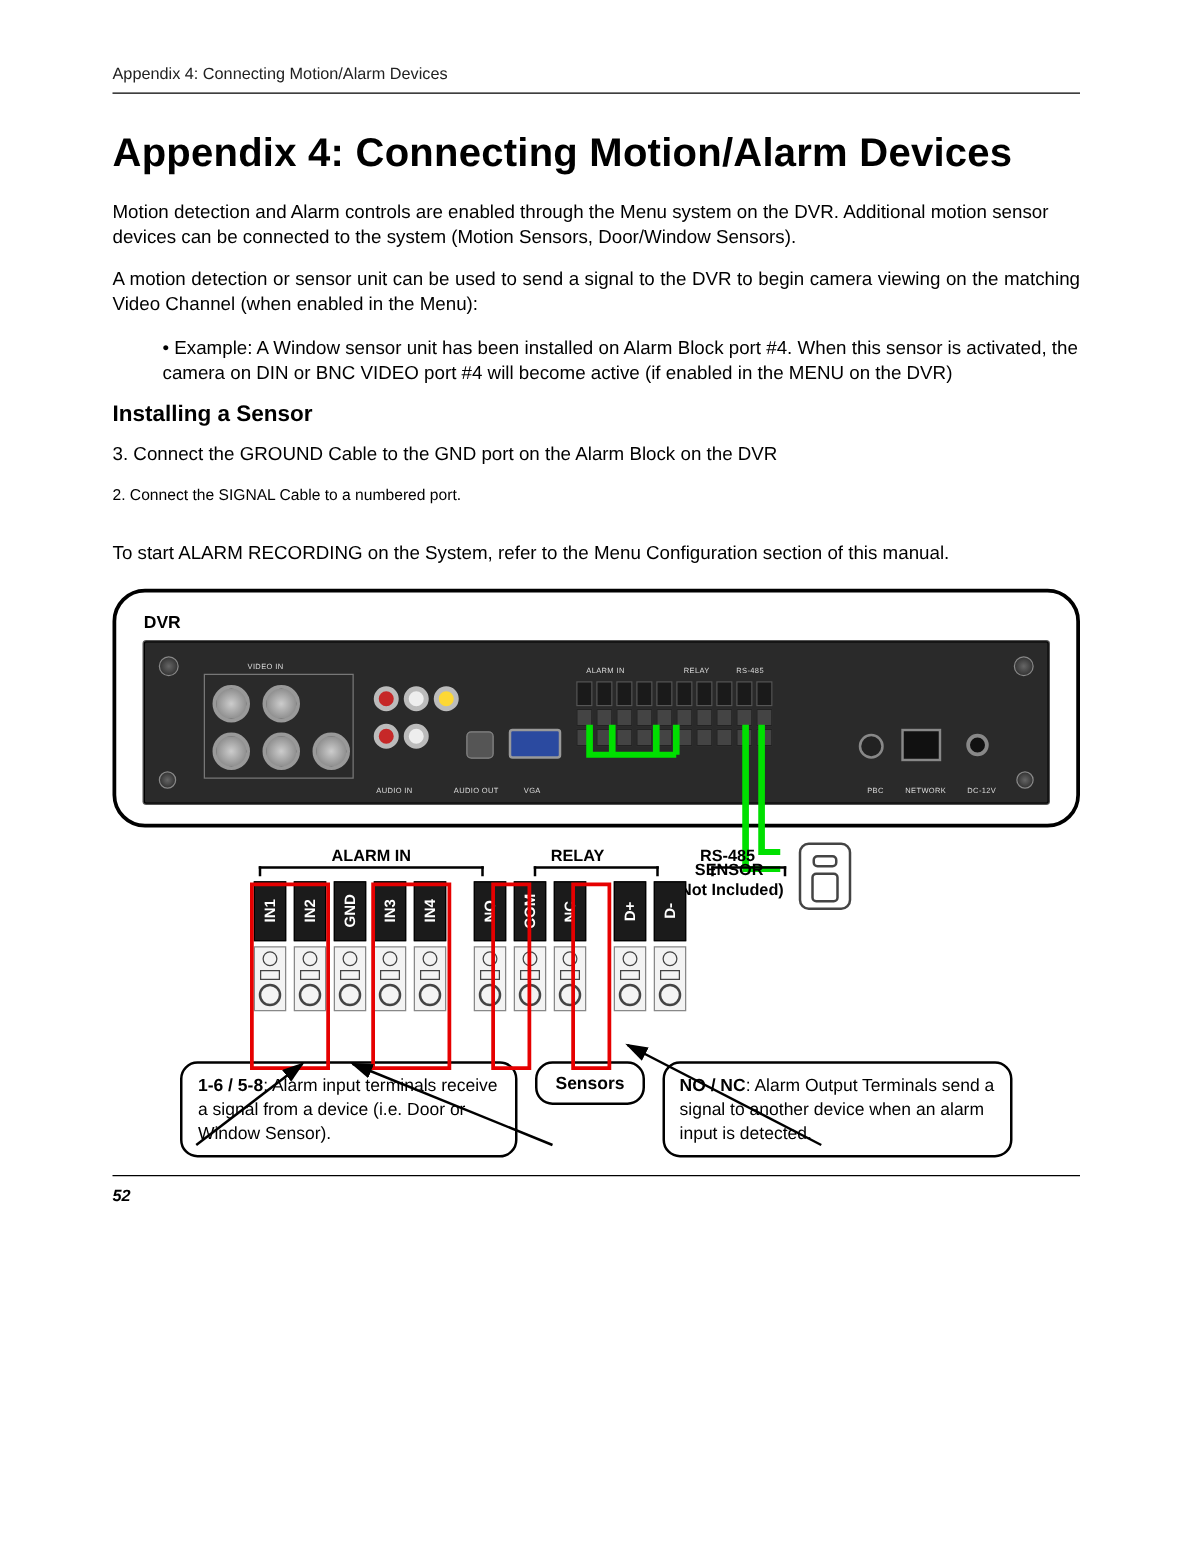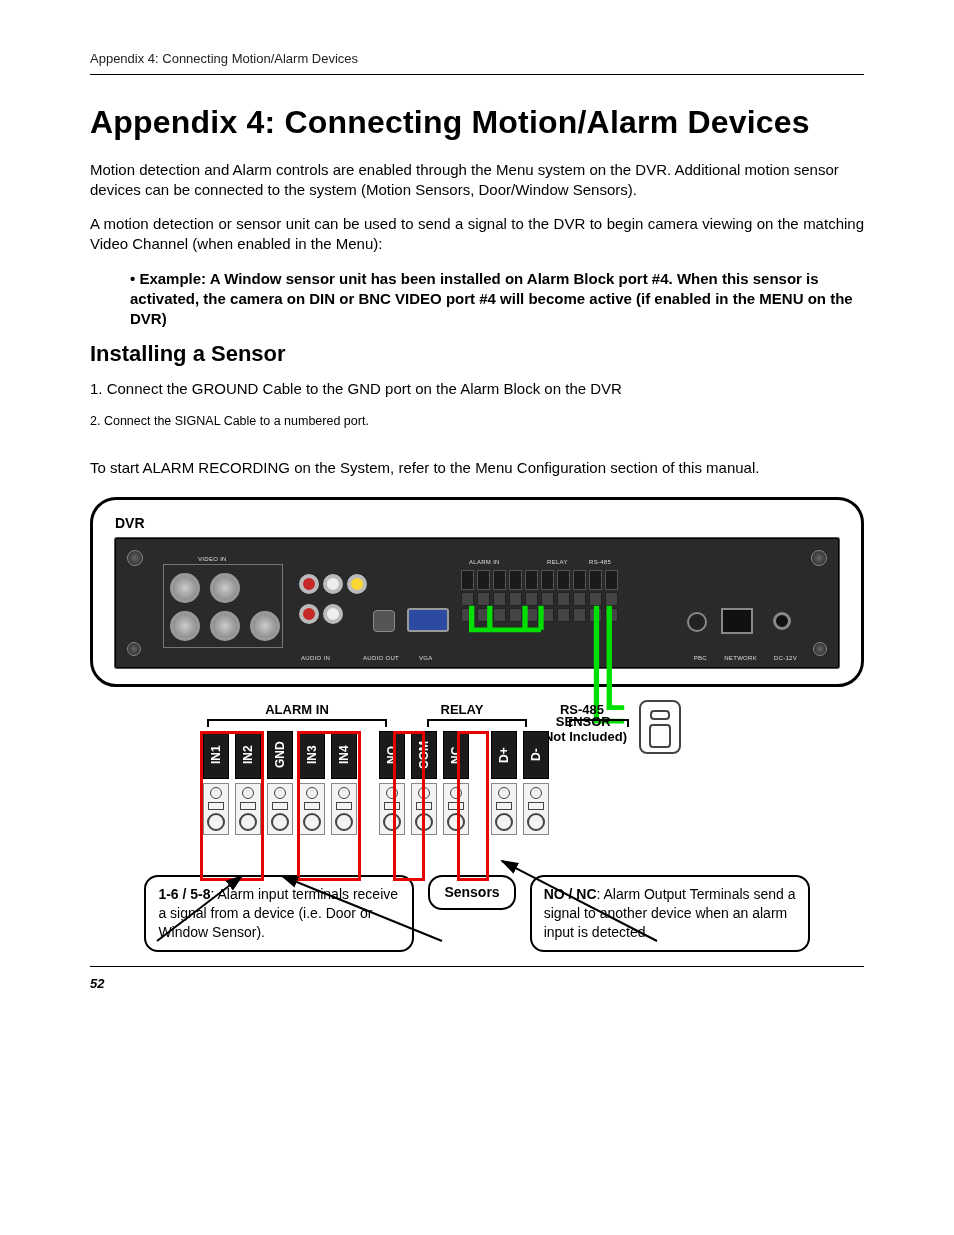--- a/index.html
+++ b/index.html
@@ -22,24 +22,24 @@
   h1.title {
     font-family: "Arial Narrow", Arial, sans-serif;
     font-stretch: condensed;
     font-weight: 700;
     font-size: 32px;
     letter-spacing: 0.2px;
     margin-bottom: 16px;
   }
   p.body { margin-bottom: 14px; }
   p.justify { text-align: justify; }
-  .bullet { padding-left: 40px; text-indent: 0; margin-bottom: 6px; font-weight: bold; }
+  .bullet { padding-left: 40px; text-indent: 0; margin-bottom: 6px; }
   .bullet::before { content: "• "; }
   h2.sub {
-    font-size: 22px;
+    font-size: 18px;
     font-weight: 700;
     margin: 10px 0 10px 0;
   }
   .step1 { margin-bottom: 8px; }
   .step2 { font-size: 12.5px; margin-bottom: 28px; }
 
   
   .diagram-frame {
     border: 3px solid #000;
     border-radius: 26px;
@@ -178,21 +178,21 @@
 <div class="running-head">Appendix 4: Connecting Motion/Alarm Devices</div>
 <div class="rule-top"></div>
 
 <h1 class="title">Appendix 4: Connecting Motion/Alarm Devices</h1>
 
 <p class="body">Motion detection and Alarm controls are enabled through the Menu system on the DVR. Additional motion sensor devices can be connected to the system (Motion Sensors, Door/Window Sensors).</p>
 <p class="body justify">A motion detection or sensor unit can be used to send a signal to the DVR to begin camera viewing on the matching Video Channel (when enabled in the Menu):</p>
 <p class="bullet">Example: A Window sensor unit has been installed on Alarm Block port #4. When this sensor is activated, the camera on DIN or BNC VIDEO port #4 will become active (if enabled in the MENU on the DVR)</p>
 
 <h2 class="sub">Installing a Sensor</h2>
-<p class="body step1">1. Connect the GROUND Cable to the GND port on the Alarm Block on the DVR</p>
+<p class="body step1">3. Connect the GROUND Cable to the GND port on the Alarm Block on the DVR</p>
 <p class="step2">2. Connect the SIGNAL Cable to a numbered port.</p>
 <p class="body">To start ALARM RECORDING on the System, refer to the Menu Configuration section of this manual.</p>
 
 <div class="diagram-frame">
   <div class="dvr-label">DVR</div>
 
   <div class="dvr">
     <div class="screw-bl"></div>
       <div class="screw-br"></div>
     <div class="video-in">

